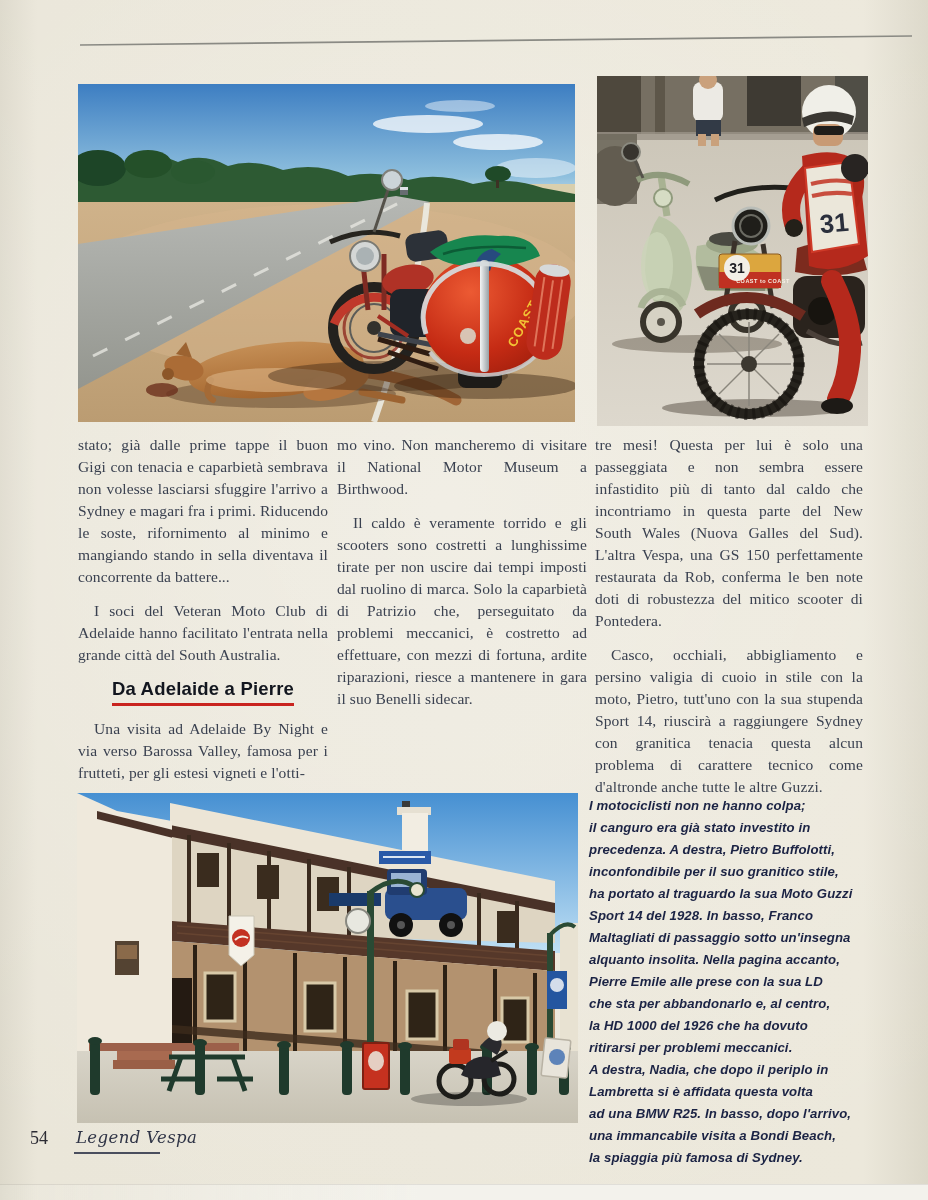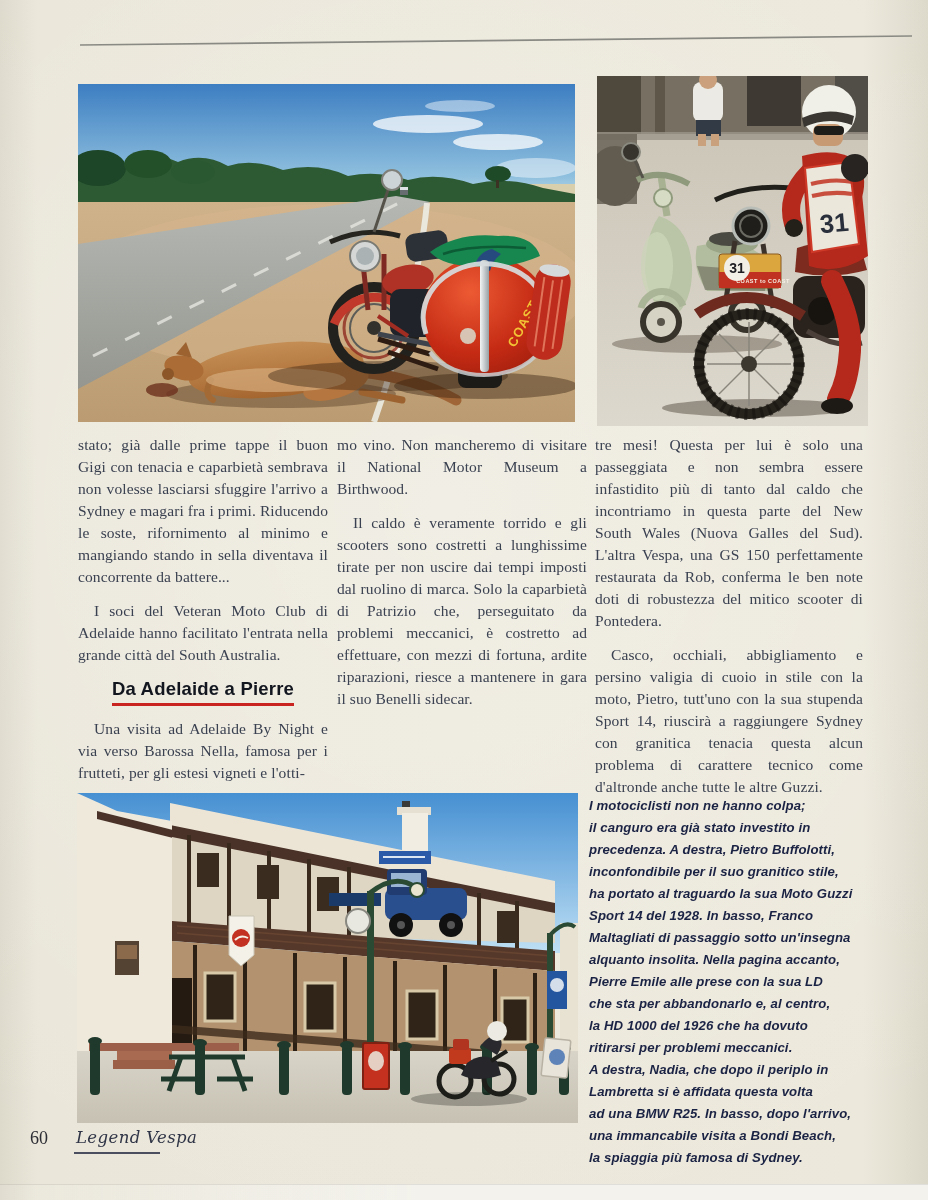--- a/index.html
+++ b/index.html
@@ -267,21 +267,21 @@
       </g>
     </g>
   </svg>
 
   <div class="col col1">
     <p>stato; già dalle prime tappe il buon Gigi con tenacia e caparbietà sembrava non volesse lasciarsi sfuggire l'arrivo a Sydney e magari fra i primi. Riducendo le soste, rifornimento al minimo e mangiando stando in sella diventava il concorrente da battere...</p>
     <p class="ind">I soci del Veteran Moto Club di Adelaide hanno facilitato l'entrata nella grande città del South Australia.</p>
     <div class="heading-wrap">
       <span class="heading">Da Adelaide a Pierre</span>
     </div>
-    <p class="ind">Una visita ad Adelaide By Night e via verso Barossa Nella, famosa per i frutteti, per gli estesi vigneti e l'otti-</p>
+    <p class="ind">Una visita ad Adelaide By Night e via verso Barossa Valley, famosa per i frutteti, per gli estesi vigneti e l'otti-</p>
   </div>
   <div class="col col2">
     <p>mo vino. Non mancheremo di visitare il National Motor Museum a Birthwood.</p>
     <p class="ind">Il caldo è veramente torrido e gli scooters sono costretti a lunghissime tirate per non uscire dai tempi imposti dal ruolino di marca. Solo la caparbietà di Patrizio che, perseguitato da problemi meccanici, è costretto ad effettuare, con mezzi di fortuna, ardite riparazioni, riesce a mantenere in gara il suo Benelli sidecar.</p>
   </div>
   <div class="col col3">
     <p>tre mesi! Questa per lui è solo una passeggiata e non sembra essere infastidito più di tanto dal caldo che incontriamo in questa parte del New South Wales (Nuova Galles del Sud). L'altra Vespa, una GS 150 perfettamente restaurata da Rob, conferma le ben note doti di robustezza del mitico scooter di Pontedera.</p>
     <p class="ind">Casco, occhiali, abbigliamento e persino valigia di cuoio in stile con la moto, Pietro, tutt'uno con la sua stupenda Sport 14, riuscirà a raggiungere Sydney con granitica tenacia questa alcun problema di carattere tecnico come d'altronde anche tutte le altre Guzzi.</p>
   </div>
 
@@ -457,18 +457,18 @@
 Pierre Emile alle prese con la sua LD
 che sta per abbandonarlo e, al centro,
 la HD 1000 del 1926 che ha dovuto
 ritirarsi per problemi meccanici.
 A destra, Nadia, che dopo il periplo in
 Lambretta si è affidata questa volta
 ad una BMW R25. In basso, dopo l'arrivo,
 una immancabile visita a Bondi Beach,
 la spiaggia più famosa di Sydney.</div>
 
-  <div class="page-number">60</div>
+  <div class="page-number">54</div>
   <div class="magazine-logo">Legend Vespa</div>
   <div class="logo-rule"></div>
 
   <div class="scan-edge-bottom"></div>
 </div>
 
 </body></html>

